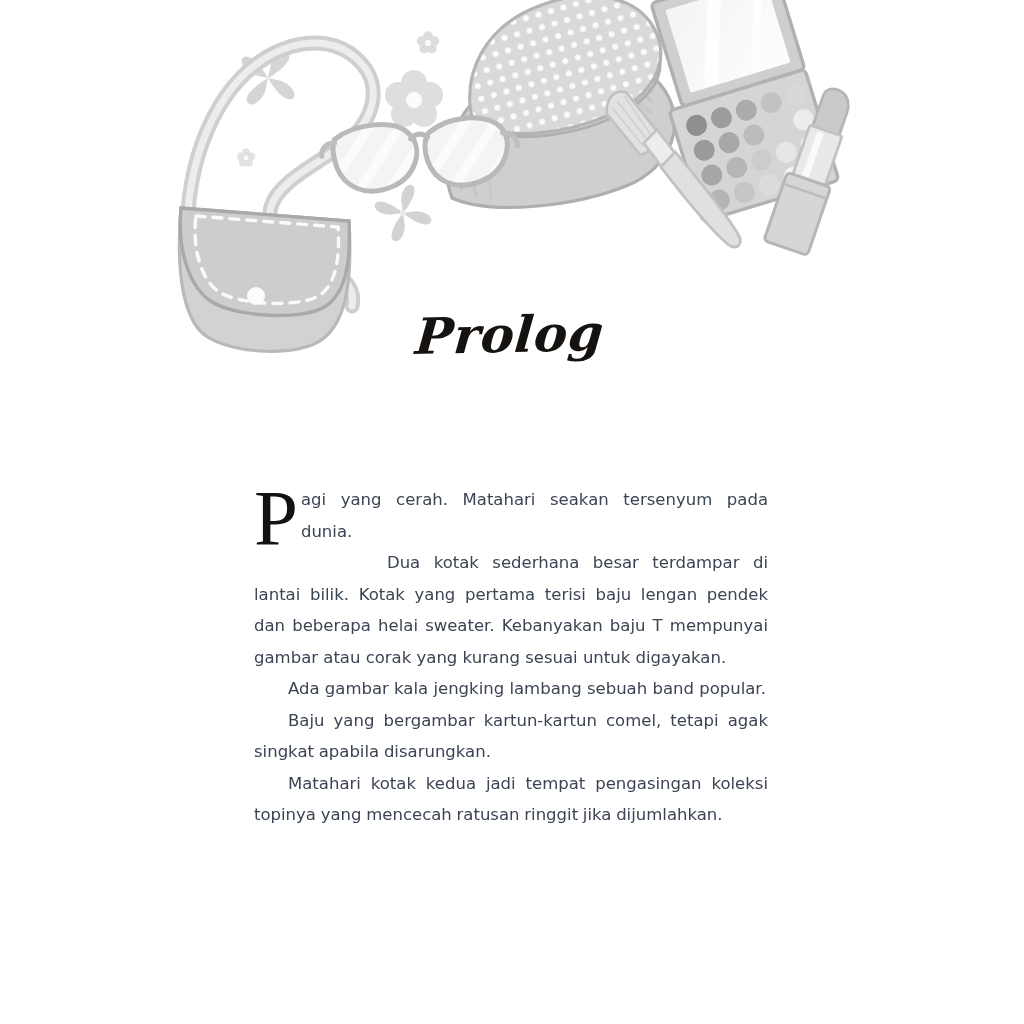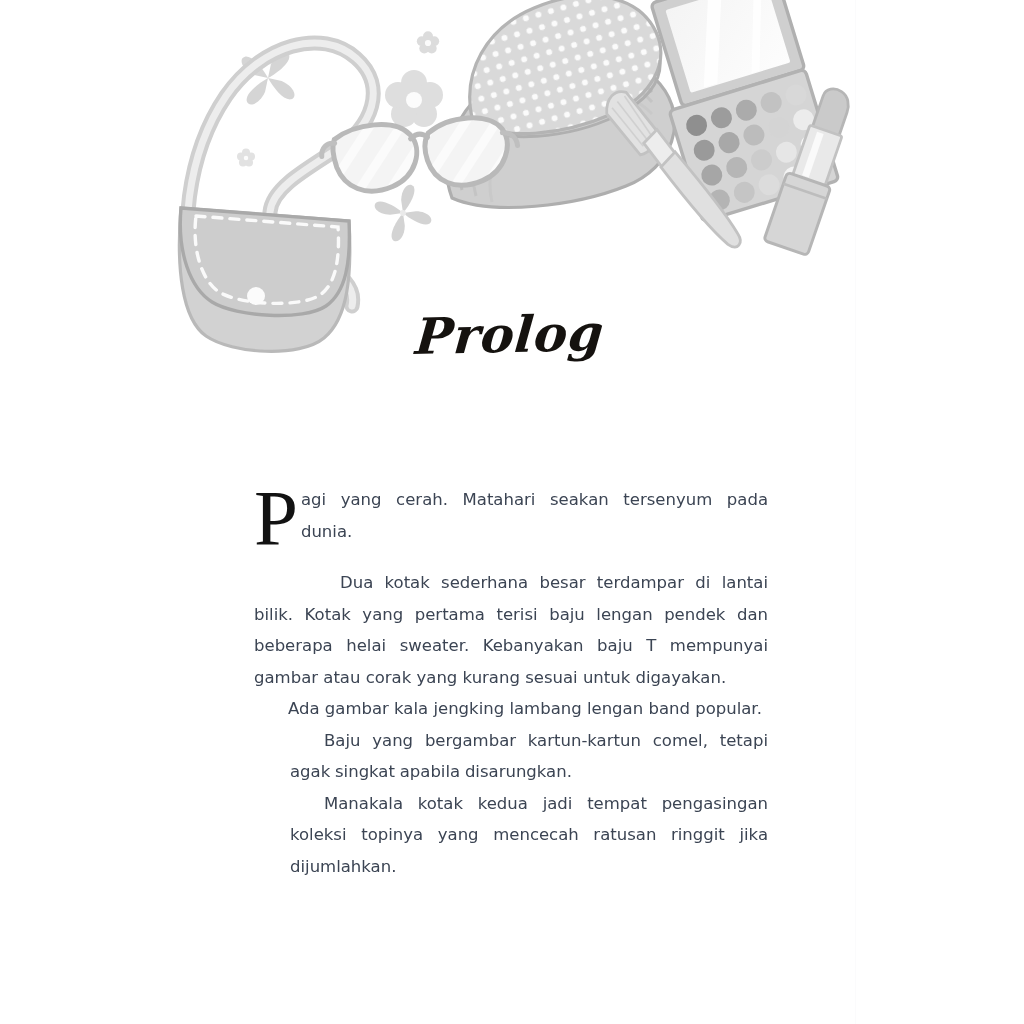--- a/index.html
+++ b/index.html
@@ -78,26 +78,24 @@
     text-justify: inter-word;
   }
   #body-text p {
     margin: 0;
   }
   #body-text p.indent {
     text-indent: 34px;
   }
   #body-text p.indent-wide {
     text-indent: 86px;
-    margin-top: 20px;
   }
   #body-text p.tight {
     text-align: justify;
     word-spacing: -0.5px;
-    margin-left: 36px;
   }
   .dropcap {
     float: left;
     font-family: "Liberation Serif", "DejaVu Serif", serif;
     font-size: 79px;
     line-height: 64px;
     font-weight: normal;
     color: #121212;
     margin: 2px 3px 0 0;
   }
@@ -325,18 +323,18 @@
 
   <div id="chapter-title">
     <span class="title-inner">Prolog</span>
   </div>
 
   <div id="body-text">
     <p>
       <span class="dropcap">P</span><span>agi yang cerah. Matahari seakan tersenyum pada dunia.</span>
     </p>
     <p class="indent-wide">Dua kotak sederhana besar terdampar di lantai bilik. Kotak yang pertama terisi baju lengan pendek dan beberapa helai sweater. Kebanyakan baju T mempunyai gambar atau corak yang kurang sesuai untuk digayakan.</p>
-    <p class="indent">Ada gambar kala jengking lambang lengan band popular.</p>
+    <p class="indent">Ada gambar kala jengking lambang sebuah band popular.</p>
     <p class="indent tight">Baju yang bergambar kartun-kartun comel, tetapi agak singkat apabila disarungkan.</p>
-    <p class="indent tight">Manakala kotak kedua jadi tempat pengasingan koleksi topinya yang mencecah ratusan ringgit jika dijumlahkan.</p>
+    <p class="indent tight">Matahari kotak kedua jadi tempat pengasingan koleksi topinya yang mencecah ratusan ringgit jika dijumlahkan.</p>
   </div>
 
 </div>
 
 </body></html>

